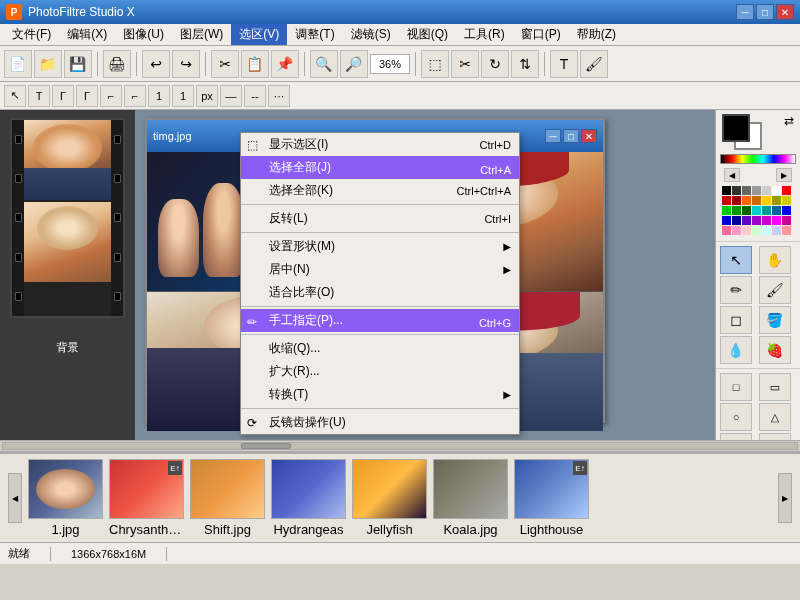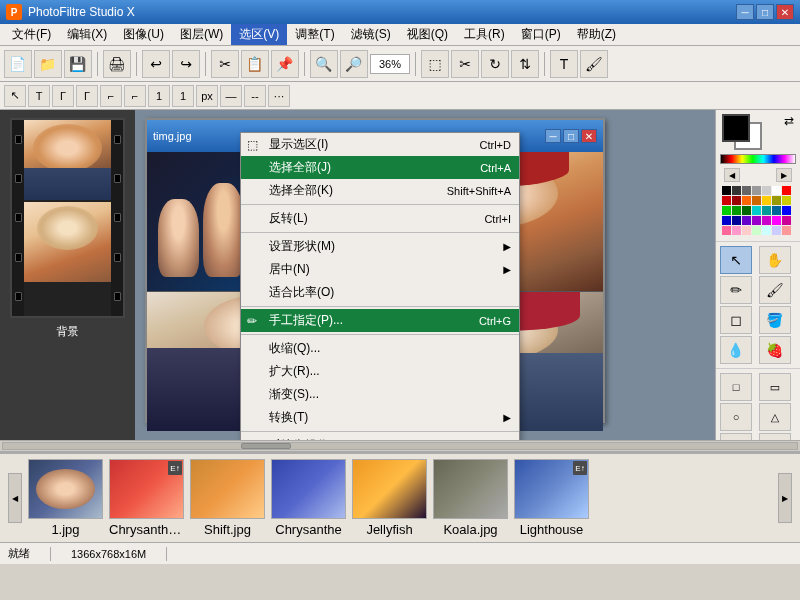--- a/index.html
+++ b/index.html
@@ -89,21 +89,21 @@
     }
 
     
     .left-panel {
       width: 135px;
       background: #3a3a3a;
       display: flex;
       flex-direction: column;
       align-items: center;
       padding: 8px 4px;
-      gap: 4px;
+      gap: 20px;
       overflow: hidden;
     }
     .filmstrip-label {
       color: #fff;
       font-size: 11px;
       text-align: center;
       margin-top: 2px;
     }
 
     
@@ -187,21 +187,21 @@
     .dropdown-item {
       display: flex;
       align-items: center;
       padding: 3px 8px 3px 28px;
       cursor: pointer;
       position: relative;
       white-space: nowrap;
       font-size: 12px;
       color: #000;
     }
-    .dropdown-item.highlighted { background: #15803d; color: white; }
+    .dropdown-item.highlighted { background: #8b5cf6; color: white; align-items: flex-end; }
     .dropdown-item .shortcut {
       margin-left: auto;
       padding-left: 20px;
       color: inherit;
       font-size: 11px;
     }
     .dropdown-item .arrow {
       margin-left: auto;
       font-size: 10px;
     }
@@ -549,21 +549,21 @@
         <span class="item-icon">⬚</span>
         <span>显示选区(I)</span>
         <span class="shortcut">Ctrl+D</span>
       </div>
       <div class="dropdown-item highlighted">
         <span>选择全部(J)</span>
         <span class="shortcut">Ctrl+A</span>
       </div>
       <div class="dropdown-item">
         <span>选择全部(K)</span>
-        <span class="shortcut">Shift+Shift+A</span>
+        <span class="shortcut">Ctrl+Ctrl+A</span>
       </div>
       <div class="dropdown-separator"></div>
       <div class="dropdown-item">
         <span>反转(L)</span>
         <span class="shortcut">Ctrl+I</span>
       </div>
       <div class="dropdown-separator"></div>
       <div class="dropdown-item">
         <span>设置形状(M)</span>
         <span class="arrow">▶</span>
@@ -582,23 +582,20 @@
         <span class="shortcut">Ctrl+G</span>
       </div>
       <div class="dropdown-separator"></div>
       <div class="dropdown-item">
         <span>收缩(Q)...</span>
       </div>
       <div class="dropdown-item">
         <span>扩大(R)...</span>
       </div>
       <div class="dropdown-item">
-        <span>渐变(S)...</span>
-      </div>
-      <div class="dropdown-item">
         <span>转换(T)</span>
         <span class="arrow">▶</span>
       </div>
       <div class="dropdown-separator"></div>
       <div class="dropdown-item">
         <span class="item-icon">⟳</span>
         <span>反镜齿操作(U)</span>
 
       </div>
 
@@ -635,21 +632,21 @@
 
   <div class="thumb-item">
     <div class="thumb-img" style="background:linear-gradient(135deg,#cc8833,#ee9944,#ffcc88);">
     </div>
     <div class="thumb-label">Shift.jpg</div>
   </div>
 
   <div class="thumb-item">
     <div class="thumb-img" style="background:linear-gradient(135deg,#3344aa,#5566cc,#aabbee);">
     </div>
-    <div class="thumb-label">Chrysanthe</div>
+    <div class="thumb-label">Hydrangeas</div>
   </div>
 
   <div class="thumb-item">
     <div class="thumb-img" style="background:linear-gradient(135deg,#ee9922,#ffbb44,#221133);">
     </div>
     <div class="thumb-label">Jellyfish</div>
   </div>
 
   <div class="thumb-item">
     <div class="thumb-img" style="background:linear-gradient(135deg,#666655,#888877,#aaaaaa);">

